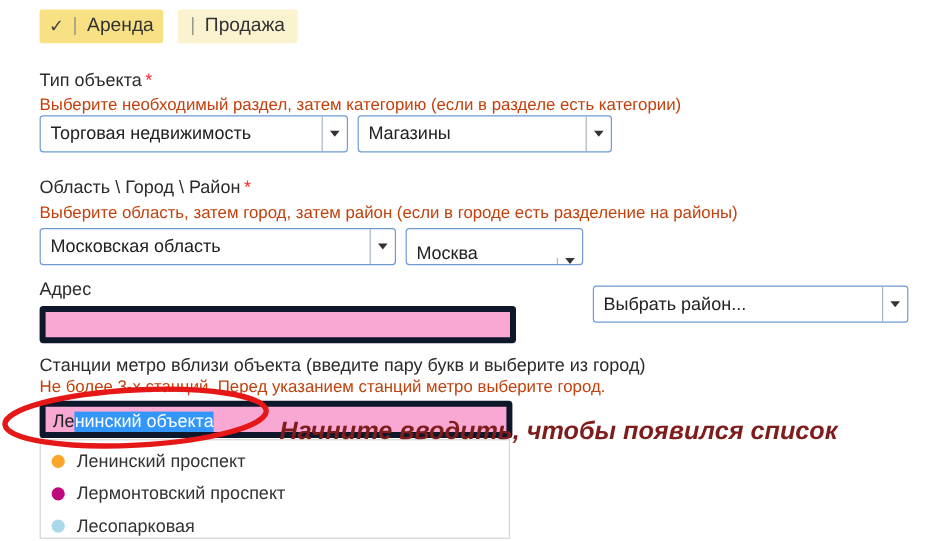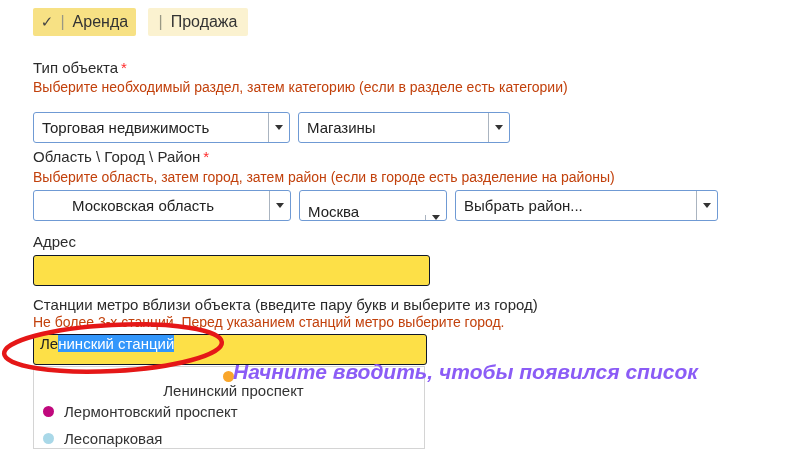--- a/index.html
+++ b/index.html
@@ -26,36 +26,36 @@
   .select { height:31px; background:#fff; border:1px solid #6f9ad4; border-radius:3px;
             display:flex; align-items:stretch; cursor:pointer; }
   .select-value { flex:1; font-size:15px; color:#222; padding-left:8px;
                   display:flex; align-items:center; white-space:nowrap; overflow:hidden; }
   .select-arrow { width:21px; border-left:1px solid #aab4c0; display:flex;
                   align-items:center; justify-content:center; }
   .tri { width:0; height:0; border-left:4px solid transparent;
          border-right:4px solid transparent; border-top:5px solid #333; }
 
   
-  .text-input { position:absolute; left:33px; height:31px; background:#fde047;
-                border:1px solid #0f172a; border-radius:3px; font-size:15px; color:#222;
-                display:flex; align-items:flex-start; padding-left:6px; }
+  .text-input { position:absolute; left:33px; height:31px; background:#f9a8d4;
+                border:5px solid #0f172a; border-radius:3px; font-size:15px; color:#222;
+                display:flex; align-items:flex-end; padding-left:6px; }
   .sel-highlight { background:#3296fb; color:#fff; }
 
   
   .suggest-list { position:absolute; left:33px; top:366px; width:392px; height:83px;
                   background:#fff; border:1px solid #d4d4d4; }
   .suggest-item { height:27px; display:flex; align-items:center; padding-left:9px;
                   font-size:15px; color:#333; cursor:pointer; }
   .dot { width:11px; height:11px; border-radius:50%; margin-right:10px; flex:0 0 11px; }
 
   
   .ellipse-svg { position:absolute; left:0px; top:320px; z-index:30; pointer-events:none; }
-  .red-note { position:absolute; left:233px; top:360px; z-index:31; font-size:21px;
-              font-weight:bold; font-style:italic; color:#8b5cf6; white-space:nowrap; }
+  .red-note { position:absolute; left:233px; top:348px; z-index:31; font-size:21px;
+              font-weight:bold; font-style:italic; color:#7f1d1d; white-space:nowrap; }
 </style>
 </head>
 <body>
 
 <div class="page">
 
   <div class="tabs">
     <div class="tab active">
       <span class="check">✓</span>
       <span class="divider">|</span>
@@ -64,74 +64,74 @@
     <div class="tab inactive">
       <span class="divider">|</span>
       <span>Продажа</span>
     </div>
   </div>
 
   <div class="field-label" style="top:59px;text-align:right;">
     <span>Тип объекта</span><span class="req">*</span>
   </div>
   <div class="hint" style="top:79px;">Выберите необходимый раздел, затем категорию (если в разделе есть категории)</div>
-  <div class="row" style="top:112px;border-radius:14px;">
+  <div class="row" style="top:96px;border-radius:14px;">
     <div class="select" style="width:257px;">
       <span class="select-value">Торговая недвижимость</span>
       <span class="select-arrow">
           <i class="tri"></i>
         </span>
     </div>
     <div class="select" style="width:212px;">
       <span class="select-value">Магазины</span>
       <span class="select-arrow">
           <i class="tri"></i>
         </span>
     </div>
   </div>
 
   <div class="field-label" style="top:148px;">
     <span>Область \ Город \ Район</span><span class="req">*</span>
   </div>
   <div class="hint" style="top:169px;">Выберите область, затем город, затем район (если в городе есть разделение на районы)</div>
   <div class="row" style="top:190px;">
-    <div class="select" style="width:258px;padding-left:30px;">
+    <div class="select" style="width:297px;">
       <span class="select-value">Московская область</span>
       <span class="select-arrow">
           <i class="tri"></i>
         </span>
     </div>
     <div class="select" style="width:148px;align-items:flex-end;">
       <span class="select-value">Москва</span>
       <span class="select-arrow">
           <i class="tri"></i>
         </span>
     </div>
-    <div class="select" style="width:263px;">
+    <div class="select" style="width:263px;margin-top:48px;">
       <span class="select-value">Выбрать район...</span>
       <span class="select-arrow">
           <i class="tri"></i>
         </span>
     </div>
   </div>
 
   <div class="field-label" style="top:233px;">Адрес</div>
   <div class="text-input" style="top:255px; width:397px;">
     <span></span>
   </div>
 
   <div class="field-label" style="top:296px;">Станции метро вблизи объекта (введите пару букв и выберите из город)</div>
   <div class="hint" style="top:314px;">Не более 3-х станций. Перед указанием станций метро выберите город.</div>
   <div class="text-input" style="top:334px; width:394px;">
     <span>Ле</span>
-      <span class="sel-highlight">нинский станций</span>
+      <span class="sel-highlight">нинский объекта</span>
   </div>
 
   <div class="suggest-list">
-    <div class="suggest-item" style="margin-top:4px;flex-direction:column;">
+    <div class="suggest-item" style="margin-top:4px;">
       <span class="dot" style="background: rgb(249, 166, 43);"></span>
       <span>Ленинский проспект</span>
     </div>
     <div class="suggest-item">
       <span class="dot" style="background: rgb(192, 8, 125);"></span>
       <span>Лермонтовский проспект</span>
     </div>
     <div class="suggest-item">
       <span class="dot" style="background: rgb(169, 216, 232);"></span>
       <span>Лесопарковая</span>

